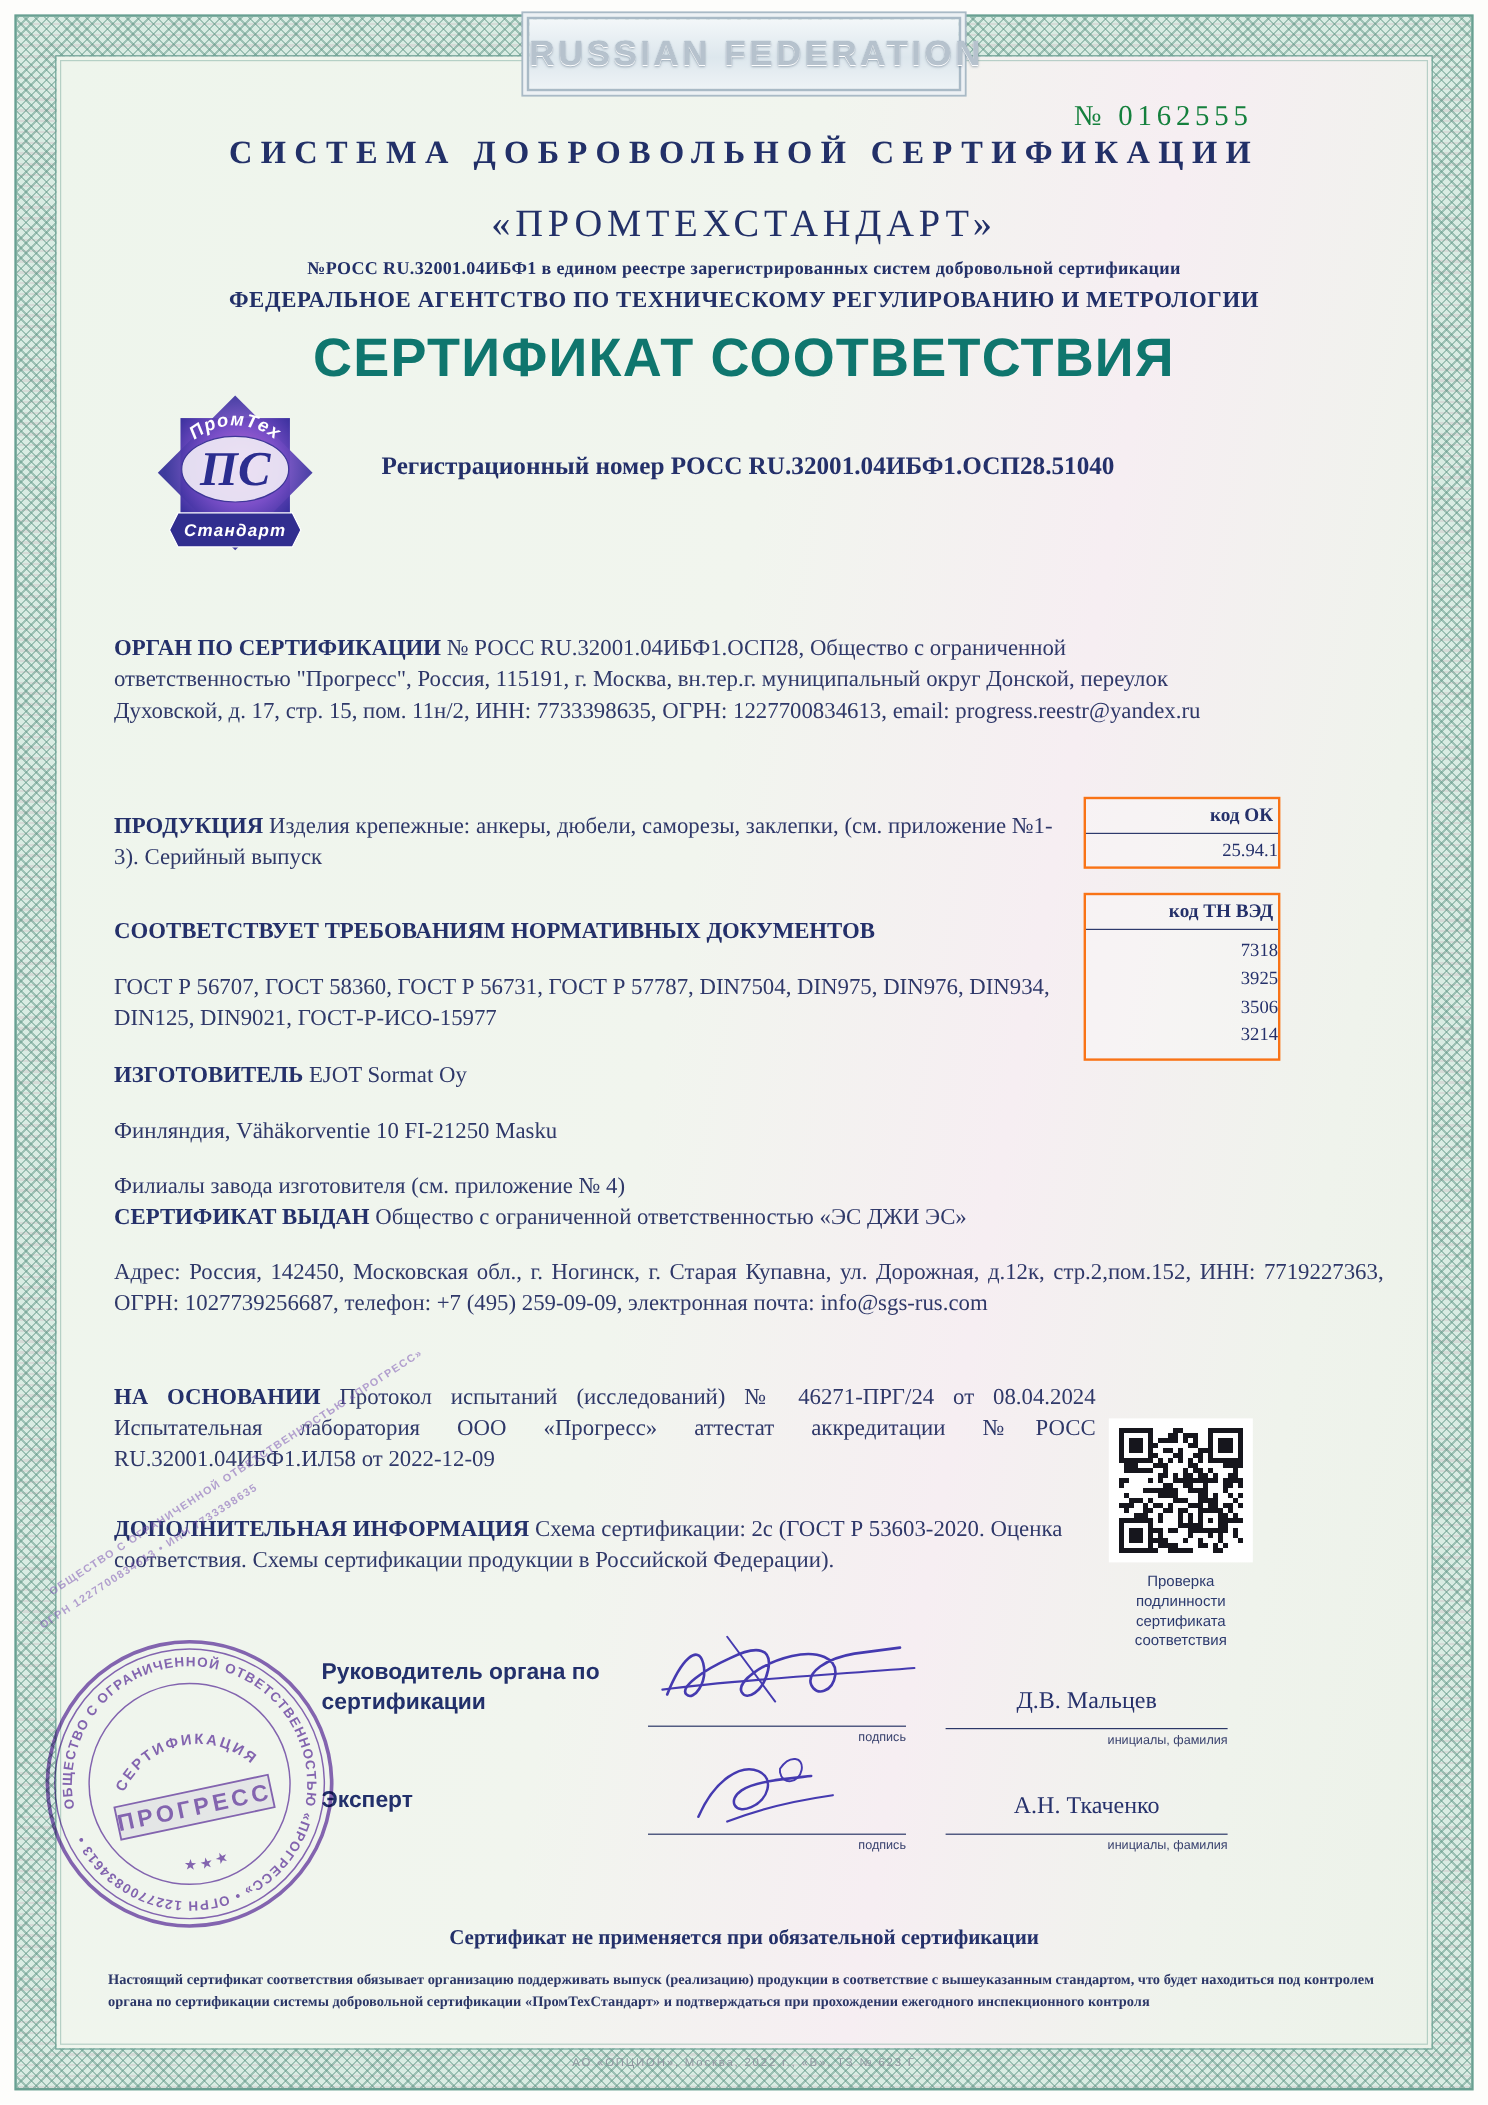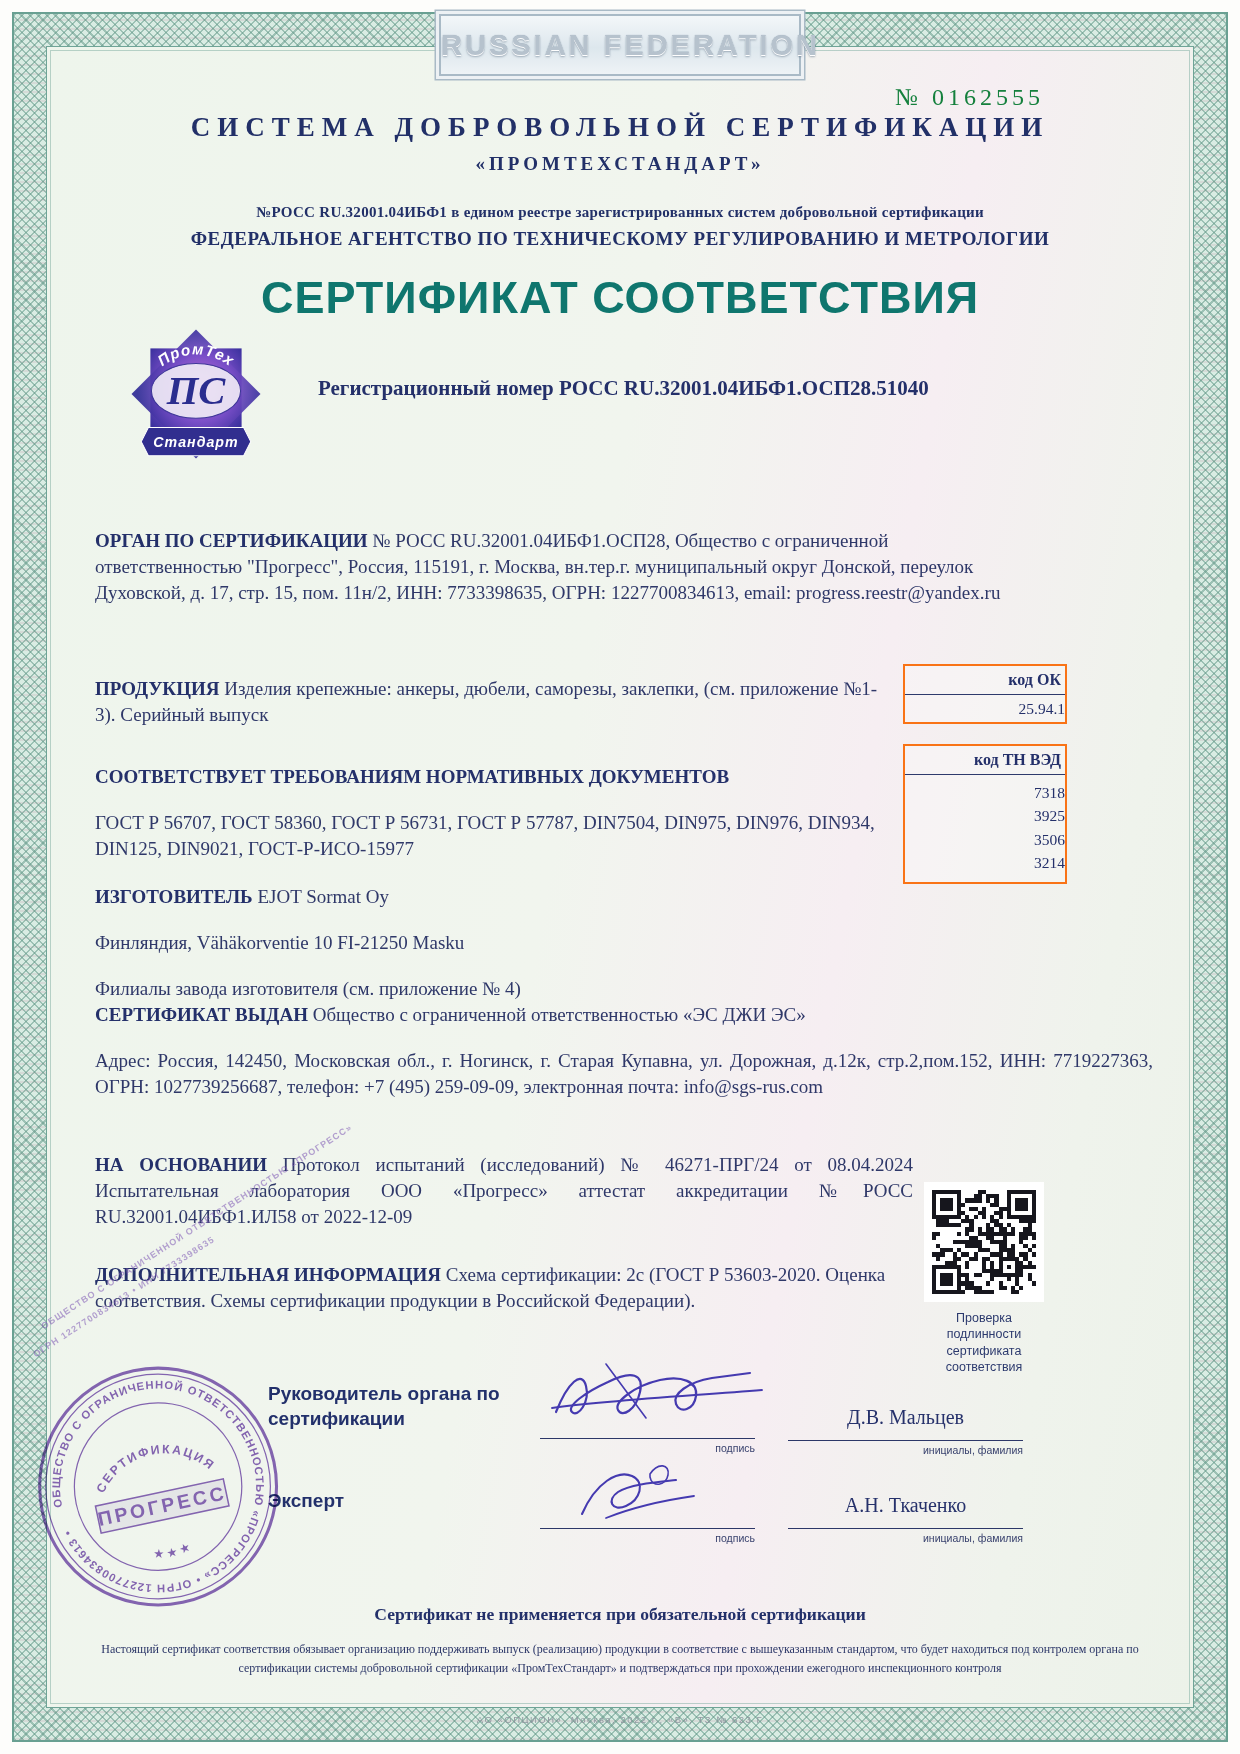--- a/index.html
+++ b/index.html
@@ -21,22 +21,22 @@
   .banner{top:14px;left:50%;transform:translateX(-50%);width:362px;height:62px;display:flex;align-items:center;
     background:linear-gradient(180deg,#f3f7f9,#dde7ed 55%,#eef3f6);border:2px solid #a9bac6;
     box-shadow:0 0 0 3px #edf1f4,0 0 0 4.5px #a9bac6;z-index:6}
   .banner-text{font-family:"Liberation Sans",sans-serif;font-weight:bold;font-size:29px;letter-spacing:3px;color:#b6c2cd;
     text-shadow:0 1px 0 #ffffff,0 2px 2px rgba(88,108,128,.5),0 0 1px #93a5b4;white-space:nowrap}
 
   .cert-no{top:84px;left:895px;font-family:Liberation Serif, serif;font-size:24px;letter-spacing:4px;color:#15803d;z-index:6;white-space:nowrap}
 
   .hdr{top:112px;left:0;width:100%;text-align:center;color:#223068;z-index:5}
   .hdr-1{font-size:27px;font-weight:bold;letter-spacing:7px}
-  .hdr-2{font-size:19px;font-weight:bold;letter-spacing:4px;margin-top:10px}
-  .hdr-3{font-size:15px;font-weight:bold;margin-top:29px;letter-spacing:.3px}
+  .hdr-2{font-size:32px;font-weight:normal;letter-spacing:4px;margin-top:25px}
+  .hdr-3{font-size:15px;font-weight:bold;margin-top:11px;letter-spacing:.3px}
   .hdr-4{font-size:19px;font-weight:bold;margin-top:7px;letter-spacing:.5px}
 
   .title{top:272px;left:0;width:100%;text-align:center;font-family:"Liberation Sans",sans-serif;font-weight:bold;font-size:45px;letter-spacing:1px;color:#0f766e}
 
   .logo{top:318px;left:120px;z-index:5}
 
   .regline{top:376px;left:318px;font-size:21px;font-weight:bold;color:#24306a}
   .validity{top:442px;left:318px;font-size:21px;font-weight:bold;color:#24306a}
 
   .para{font-size:19px;line-height:1.38;color:#2f3869;margin:0}
@@ -79,21 +79,21 @@
   .ncap-2{top:1532px;left:788px;width:235px}
   .sig-svg-1{top:1352px;left:548px;z-index:4}
   .sig-svg-2{top:1456px;left:566px;z-index:4}
 
   .stamp{top:1364px;left:36px;transform:rotate(-12deg);opacity:.9;z-index:4;mix-blend-mode:multiply}
   .micro{font-family:"Liberation Sans",sans-serif;font-size:9px;font-weight:bold;color:rgba(126,87,181,.55);letter-spacing:1.2px;white-space:nowrap;z-index:3}
   .micro-1{top:1322px;left:42px;transform:rotate(-33deg);transform-origin:left center}
   .micro-2{top:1350px;left:34px;transform:rotate(-33deg);transform-origin:left center}
 
   .notice{top:1604px;left:0;width:100%;text-align:center;font-weight:bold;font-size:17.5px;color:#23306a}
-  .fineprint{top:1640px;left:90px;width:1060px;text-align:center;font-size:12px;font-weight:normal;line-height:1.55;color:#2c3768}
+  .fineprint{top:1640px;left:90px;width:1060px;font-size:12px;font-weight:bold;line-height:1.55;color:#2c3768}
   .printinfo{top:1714px;left:0;width:100%;text-align:center;font-family:"Liberation Sans",sans-serif;font-size:9.5px;letter-spacing:1.5px;color:#9097a0;z-index:7}
 </style>
 </head>
 <body>
 
 <div class="sheet">
 
   <div class="abs frame-band"></div>
   <div class="abs page-inner"></div>
 

